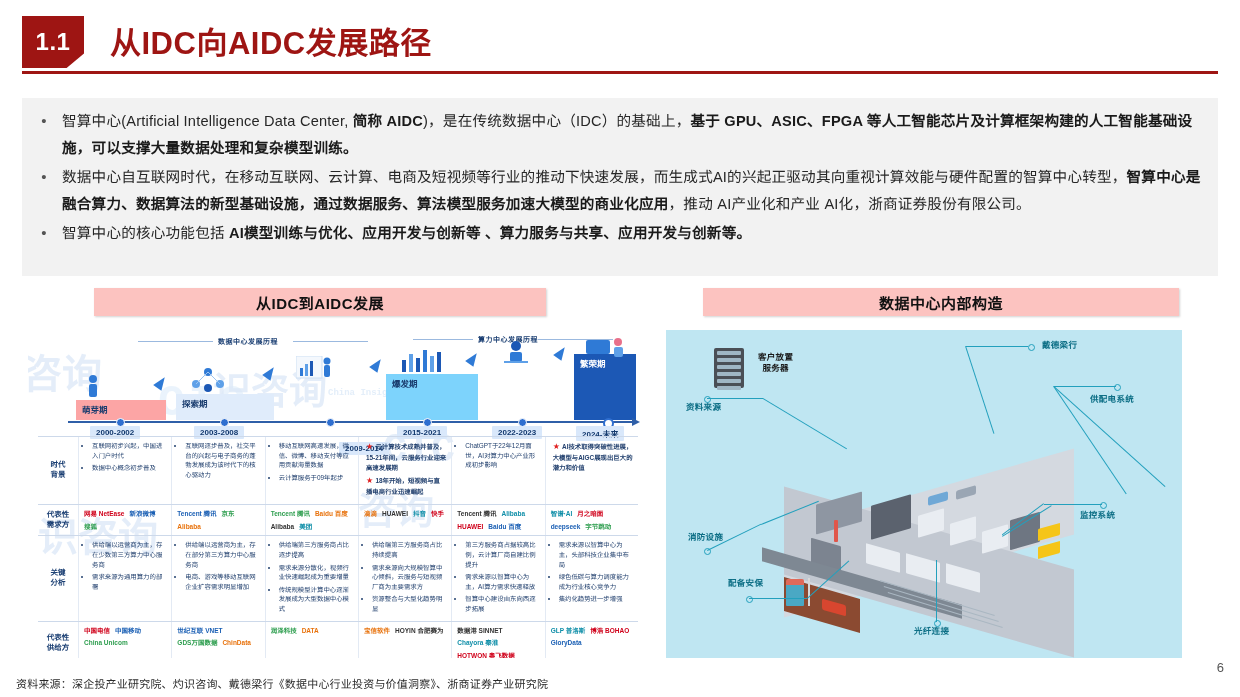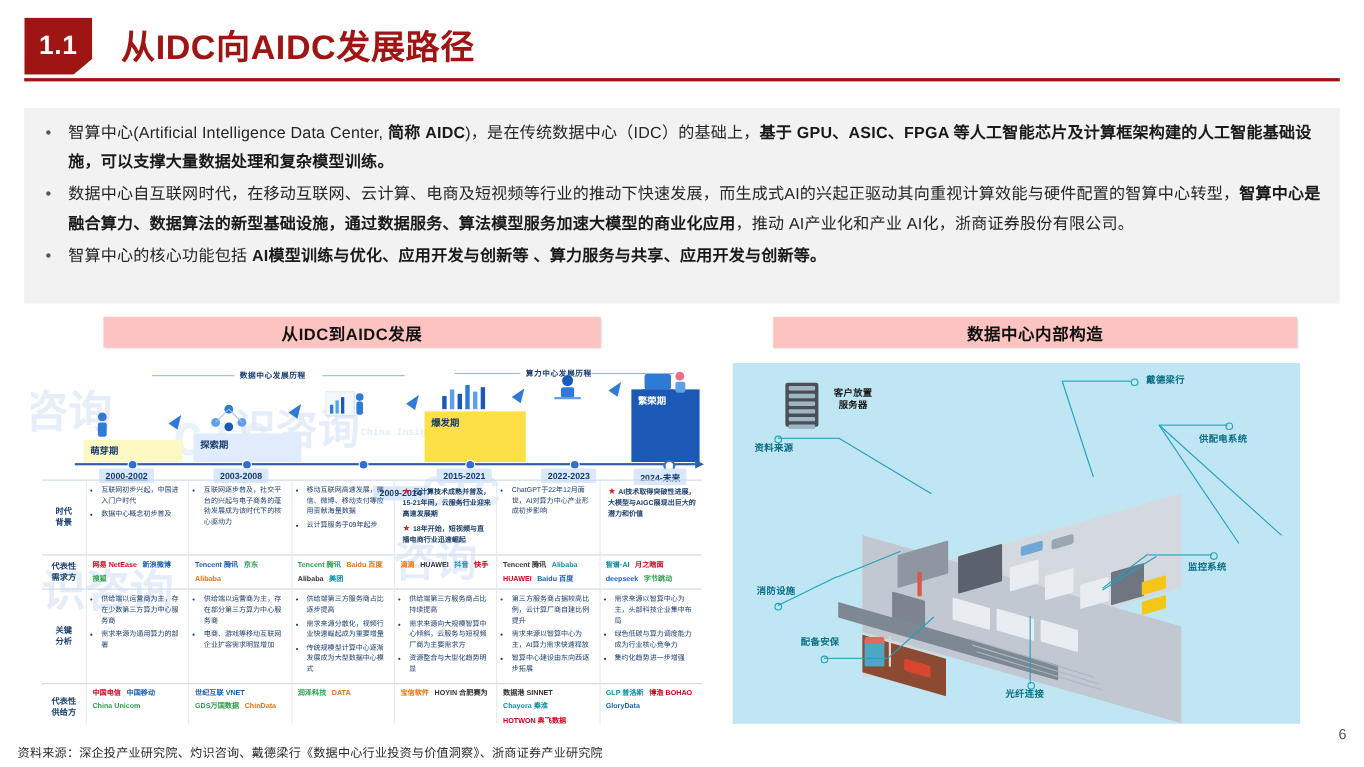--- a/index.html
+++ b/index.html
@@ -208,35 +208,35 @@
   <div class="wm" style="left:10px;top:175px;font-size:40px;">识咨询</div>
   <div class="wm" style="left:330px;top:150px;font-size:38px;">咨询</div>
 
   <div class="tl-caption" style="left:190px;top:6px;">数据中心发展历程</div>
   <div class="tl-line" style="left:110px;top:11px;width:75px;"></div>
   <div class="tl-line" style="left:265px;top:11px;width:75px;"></div>
   <div class="tl-caption" style="left:450px;top:4px;">算力中心发展历程</div>
   <div class="tl-line" style="left:385px;top:9px;width:60px;"></div>
   <div class="tl-line" style="left:510px;top:9px;width:75px;"></div>
 
-  <div class="tl-bar" style="left:48px;top:70px;width:90px;height:20px;background:#fef9c3;" id="ph0">萌芽期</div>
+  <div class="tl-bar" style="left:48px;top:70px;width:90px;height:20px;background:#fca5a5;" id="ph0">萌芽期</div>
   <div class="tl-bar" style="left:148px;top:64px;width:98px;height:26px;background:#e0ecfb;" id="ph1">探索期</div>
-  <div class="tl-bar" style="left:358px;top:44px;width:92px;height:46px;background:#fde047;" id="ph3">爆发期</div>
+  <div class="tl-bar" style="left:358px;top:44px;width:92px;height:46px;background:#7dd3fc;" id="ph3">爆发期</div>
   <div class="tl-bar" style="left:546px;top:24px;width:62px;height:66px;background:#1c58b5;color:#fff;" id="ph5">繁荣期</div>
 
   <div class="tl-axis"></div>
   <div class="tl-node" style="left:88px;top:88px;"></div>
   <div class="tl-node" style="left:192px;top:88px;"></div>
   <div class="tl-node" style="left:298px;top:88px;"></div>
   <div class="tl-node" style="left:395px;top:88px;"></div>
   <div class="tl-node" style="left:490px;top:88px;"></div>
   <div class="tl-node" style="left:575px;top:88px;background:#fff;border:2px solid #2f6fd0;"></div>
 
   <div class="tl-year" style="left:62px;top:96px;text-decoration:underline;" id="yr0">2000-2002</div>
-  <div class="tl-year" style="left:166px;top:96px;" id="yr1">2003-2008</div>
+  <div class="tl-year" style="left:166px;top:96px;text-decoration:underline;" id="yr1">2003-2008</div>
   <div class="tl-year" style="left:272px;top:112px;margin-left:39px;" id="yr2">2009-2014</div>
   <div class="tl-year" style="left:369px;top:96px;" id="yr3">2015-2021</div>
   <div class="tl-year" style="left:464px;top:96px;" id="yr4">2022-2023</div>
   <div class="tl-year" style="left:548px;top:96px;" id="yr5">2024-未来</div>
 
   <div class="arrow-up" style="left:128px;top:46px;"></div>
   <div class="arrow-up" style="left:237px;top:36px;"></div>
   <div class="arrow-up" style="left:344px;top:28px;"></div>
   <div class="arrow-up" style="left:440px;top:22px;"></div>
   <div class="arrow-up" style="left:528px;top:16px;"></div>

